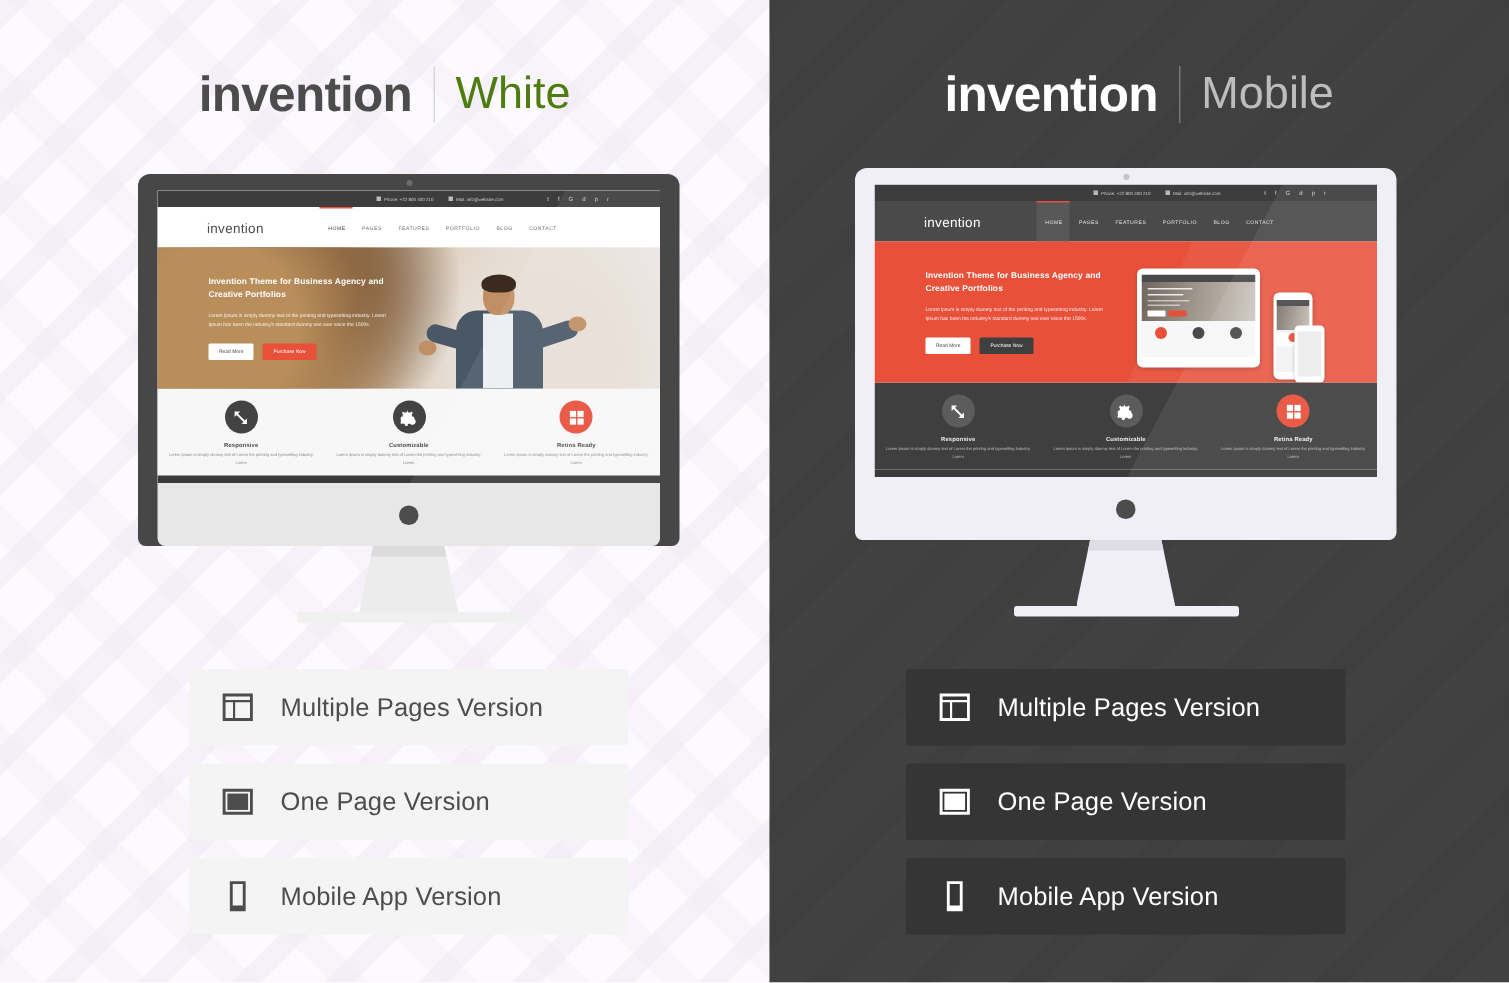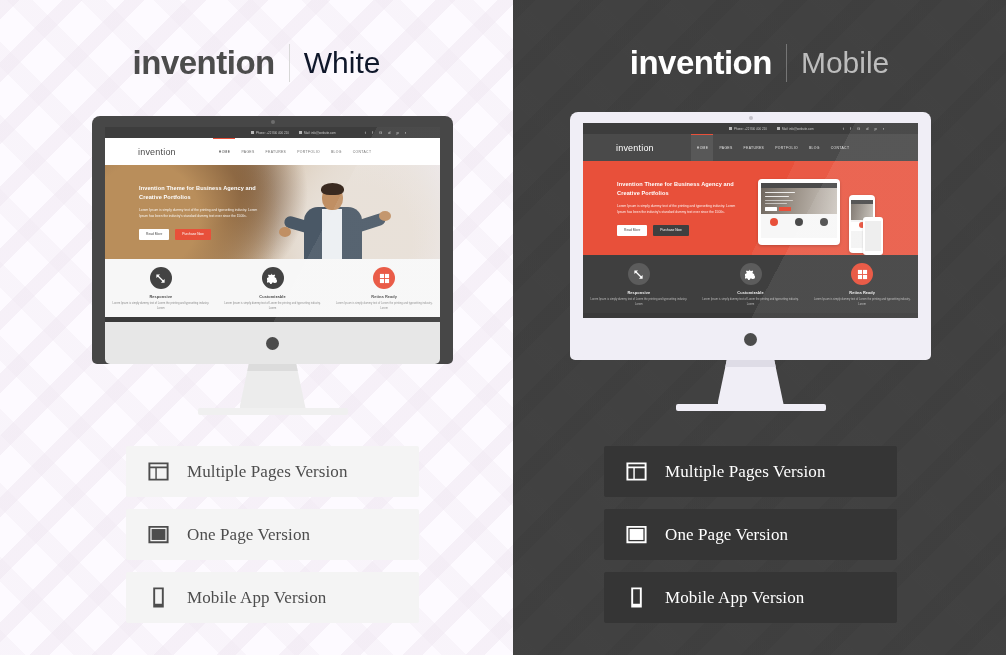--- a/index.html
+++ b/index.html
@@ -37,21 +37,21 @@
   
   .title-row {
     position: absolute; top: 44px; left: 0; right: 0;
     display: flex; align-items: center; justify-content: center;
     gap: 0; z-index: 5;
   }
   .t-brand { font-size: 33px; font-weight: bold; letter-spacing: -0.5px; }
   .t-sep { width: 1px; height: 38px; margin: 0 14px; }
   .t-variant { font-size: 30px; font-weight: normal; letter-spacing: 0px; }
   .light .t-brand { color: #4c4c4c; }
-  .light .t-variant { color: #0f172a; }
+  .light .t-variant { color: #4d7c0f; }
   .light .t-sep { background: #d8d8d8; }
   .dark .t-brand { color: #ffffff; }
   .dark .t-variant { color: #bdbdbd; }
   .dark .t-sep { background: #767676; }
 
   
   .monitor { position: absolute; z-index: 4; }
   .mon-left  { left: 92px;  top: 116px; width: 361px; }
   .mon-right { left: 570px; top: 112px; width: 361px; }
 
@@ -268,21 +268,20 @@
 
   .site-footer { height: 16px; background: #3a3a3a; }
 
   
   .vbtns { position: absolute; z-index: 6; width: 293px; }
   .vbtns-left  { left: 126px; top: 446px; }
   .vbtn {
     height: 51px; display: flex; align-items: center; gap: 17px;
     padding-left: 20px; margin-bottom: 12px; border-radius: 2px;
     cursor: pointer;
-    font-family: Liberation Serif, serif;
   }
   .vbtn-light { background: #f4f4f4; }
   .vbtn-dark  { background: #353535; }
   .vbtn-label { font-size: 17px; letter-spacing: .1px; }
   .vbtn-light .vbtn-label { color: #4d4d4d; }
   .vbtn-dark  .vbtn-label { color: #ffffff; }
   .vbtn-ic { width: 24px; height: 24px; display: flex; align-items: center; justify-content: center; }
   .vbtn-ic svg { width: 23px; height: 23px; }
   .vbtn-light .vbtn-ic svg { fill: #4d4d4d; }
   .vbtn-dark  .vbtn-ic svg { fill: #ffffff; }

